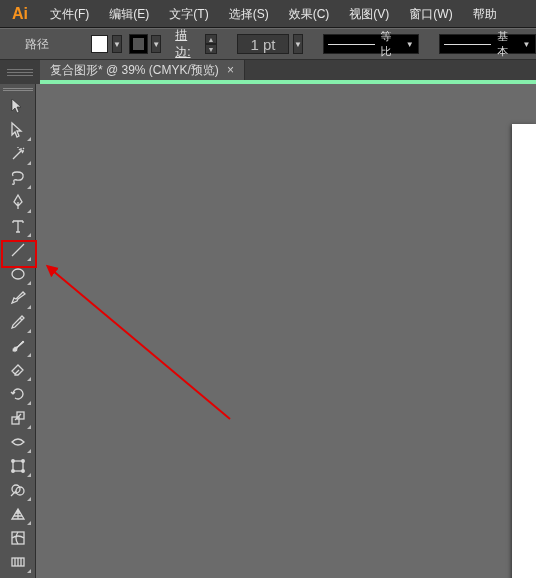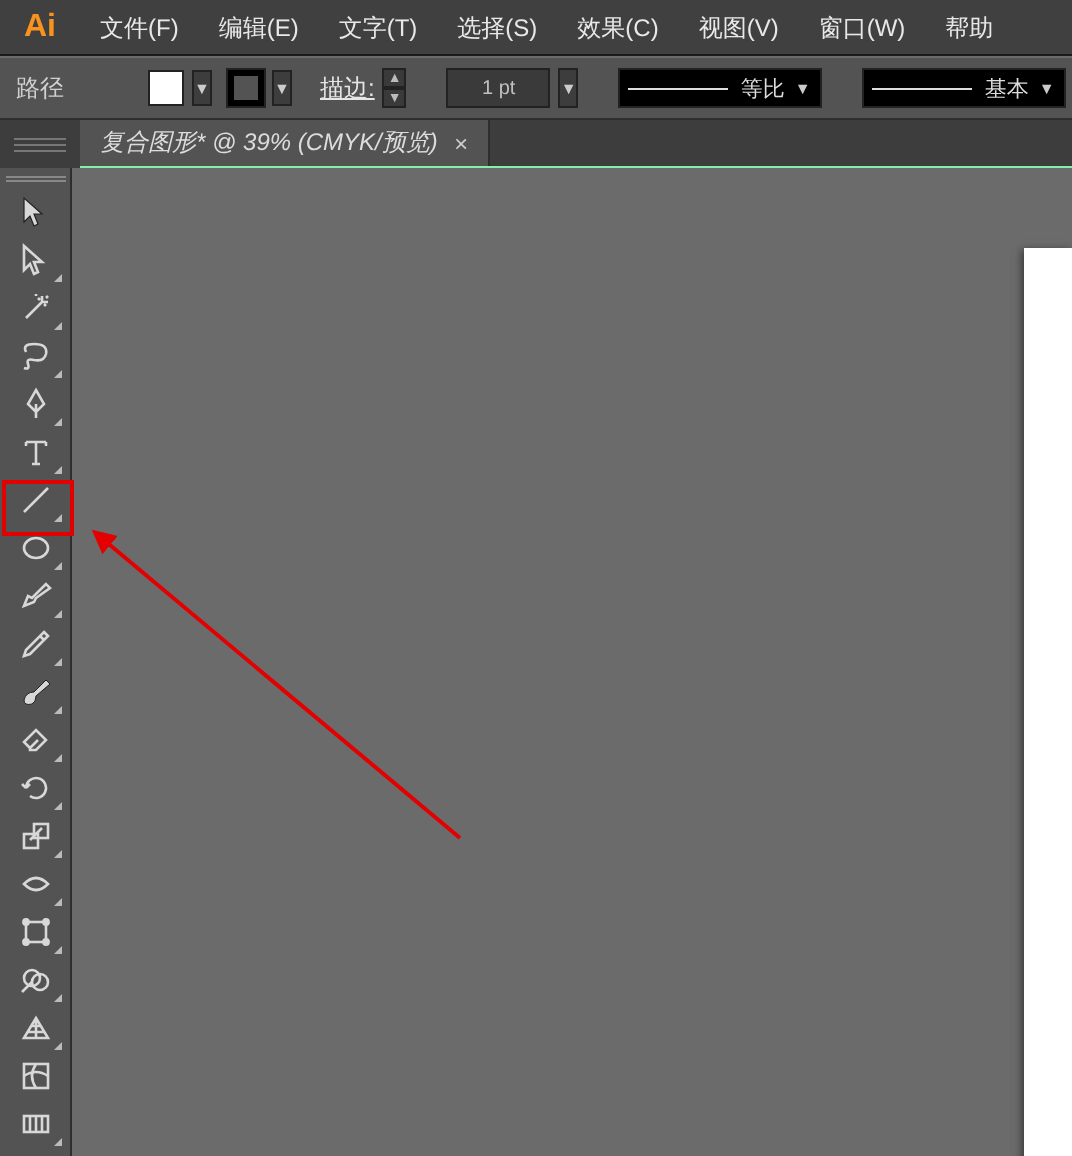--- a/index.html
+++ b/index.html
@@ -43,21 +43,21 @@
   }
 
   
   .controlbar {
     height: 32px;
     background: #535353;
     border-top: 1px solid #6a6a6a;
     border-bottom: 1px solid #2e2e2e;
     display: flex;
     align-items: center;
-    padding-left: 8px;
+    padding-left: 25px;
     gap: 4px;
   }
   .ctl-label {
     color: #d0d0d0;
     font-size: 12px;
     margin-right: 12px;
     min-width: 50px;
   }
   .swatch-fill {
     width: 18px; height: 18px;
@@ -83,21 +83,21 @@
     margin-left: 10px;
     font-size: 12px;
     text-decoration: underline;
     cursor: pointer;
   }
   .pt-input {
     width: 52px; height: 20px;
     background: #3a3a3a;
     border: 1px solid #222;
     color: #c0c0c0;
-    font-size: 10px;
+    font-size: 15px;
     text-align: center;
     margin-left: 16px;
   }
   .stepper { display:flex; flex-direction:column; margin-left:0;}
   .stepper div {
     width: 12px; height: 10px;
     background: #3a3a3a;
     border: 1px solid #222;
     font-size: 7px; color: #bbb;
     display:flex;align-items:center;justify-content:center;
@@ -120,23 +120,22 @@
     width: 10px; display:flex;align-items:center;justify-content:center;
     font-size: 8px; color:#ccc; margin-left:4px;
   }
 
   
   .tabsrow {
     height: 24px;
     background: #3d3d3d;
     display: flex;
     align-items: stretch;
-    border-bottom: 1px solid #86efac;
+    border-bottom: 4px solid #86efac;
     margin-left: 40px;
-    font-style: italic;
   }
   .hgrip {
     width: 40px; height: 24px;
     position:absolute;
     left:0;
     top:60px;
     background: #3d3d3d;
     display:flex;flex-direction:column;align-items:center;justify-content:center;
     gap:2px;
   }

